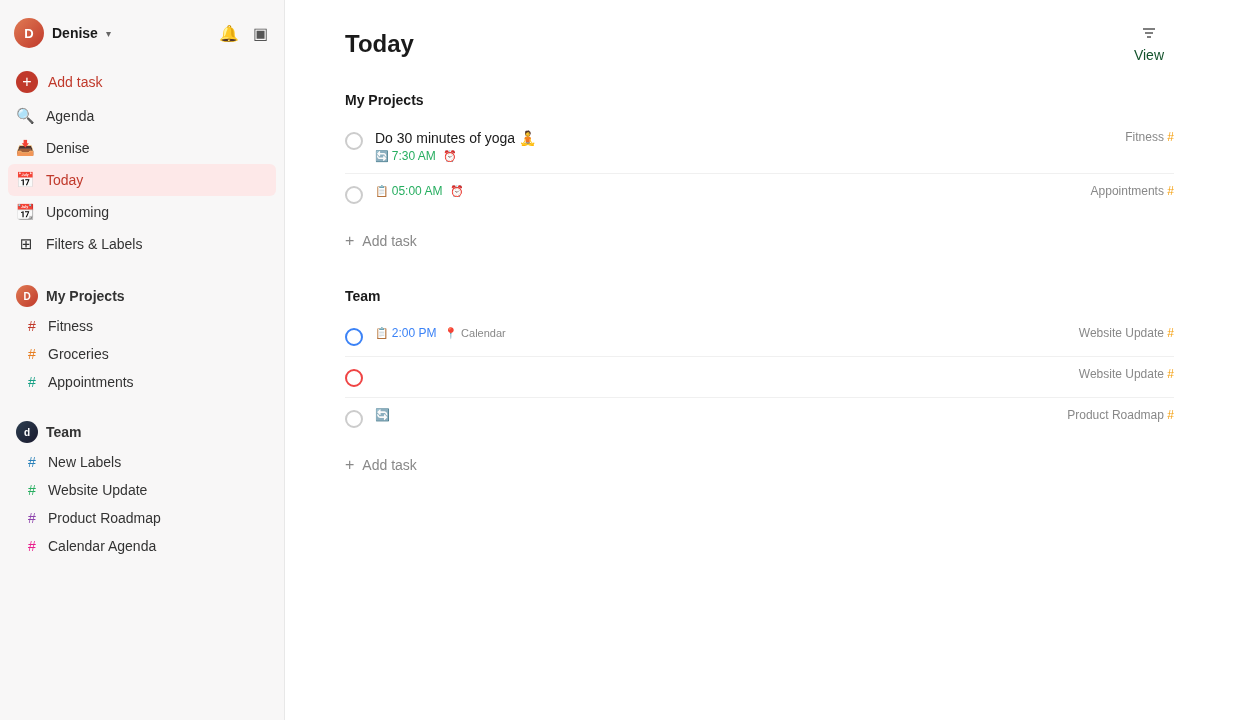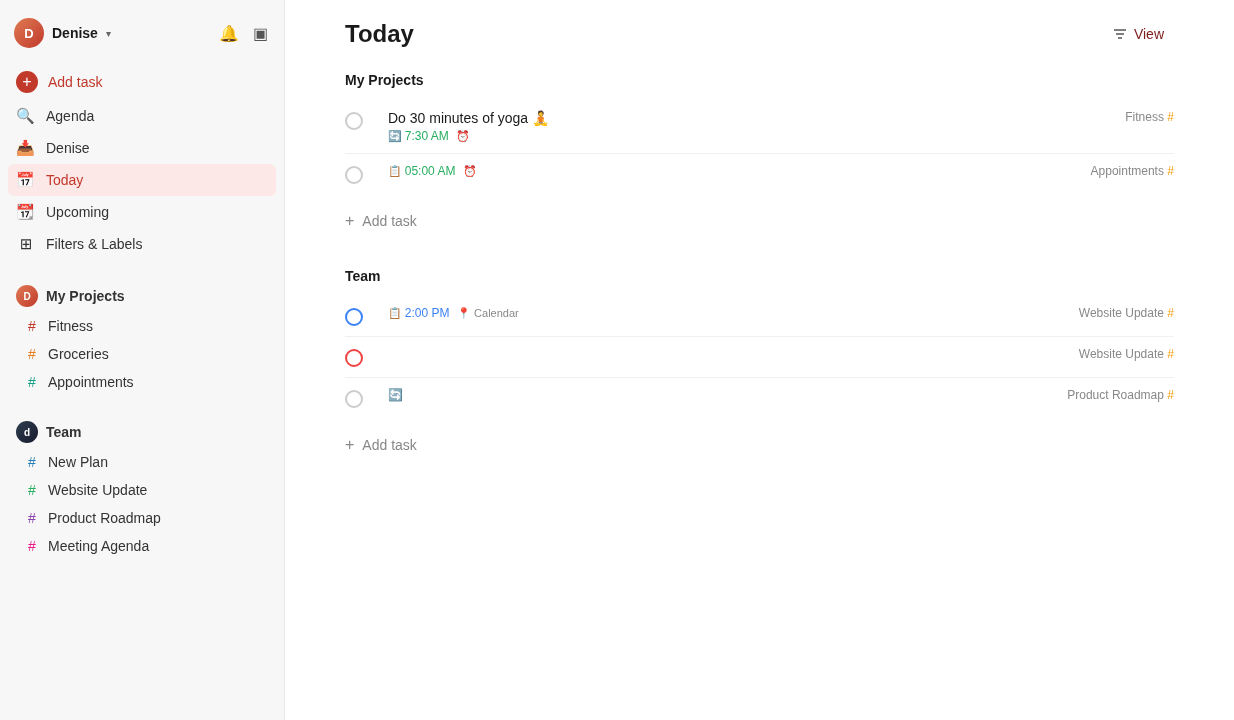--- a/index.html
+++ b/index.html
@@ -189,41 +189,41 @@
       color: #1a1a1a;
     }
     .view-btn {
       display: flex;
       align-items: center;
       gap: 6px;
       background: none;
       border: none;
       cursor: pointer;
       font-size: 14px;
-      color: #7f1d1d;
+      color: #14532d;
       padding: 5px 10px;
       border-radius: 6px;
+      flex-direction: column;
     }
 
     .section-title {
       font-size: 14px;
       font-weight: 700;
       color: #1a1a1a;
       margin-bottom: 12px;
     }
 
     .task-list { margin-bottom: 8px; }
 
     .task-item {
       display: flex;
       align-items: flex-start;
       padding: 10px 0;
       border-bottom: 1px solid #f0f0f0;
       position: relative;
-      gap: 13px;
     }
     .task-item:last-child { border-bottom: none; }
 
     .task-checkbox {
       width: 18px;
       height: 18px;
       border: 2px solid #ccc;
       border-radius: 50%;
       min-width: 18px;
       cursor: pointer;
@@ -360,33 +360,33 @@
 
   <div class="section-divider"></div>
 
   <div class="project-group">
     <div class="project-group-header">
       <div class="project-avatar team">d</div>
       <span class="project-group-label">Team</span>
     </div>
     <div class="project-item">
       <span class="hash-icon hash-blue">#</span>
-      <span>New Plan</span>
+      <span>New Labels</span>
     </div>
     <div class="project-item">
       <span class="hash-icon hash-green">#</span>
       <span>Website Update</span>
     </div>
     <div class="project-item">
       <span class="hash-icon hash-purple">#</span>
       <span>Product Roadmap</span>
     </div>
     <div class="project-item">
       <span class="hash-icon hash-pink">#</span>
-      <span>Meeting Agenda</span>
+      <span>Calendar Agenda</span>
     </div>
   </div>
 
 </div>
 
 <div id="main">
 
   <div class="main-header">
     <h1 class="page-title">Today</h1>
     <button class="view-btn">

